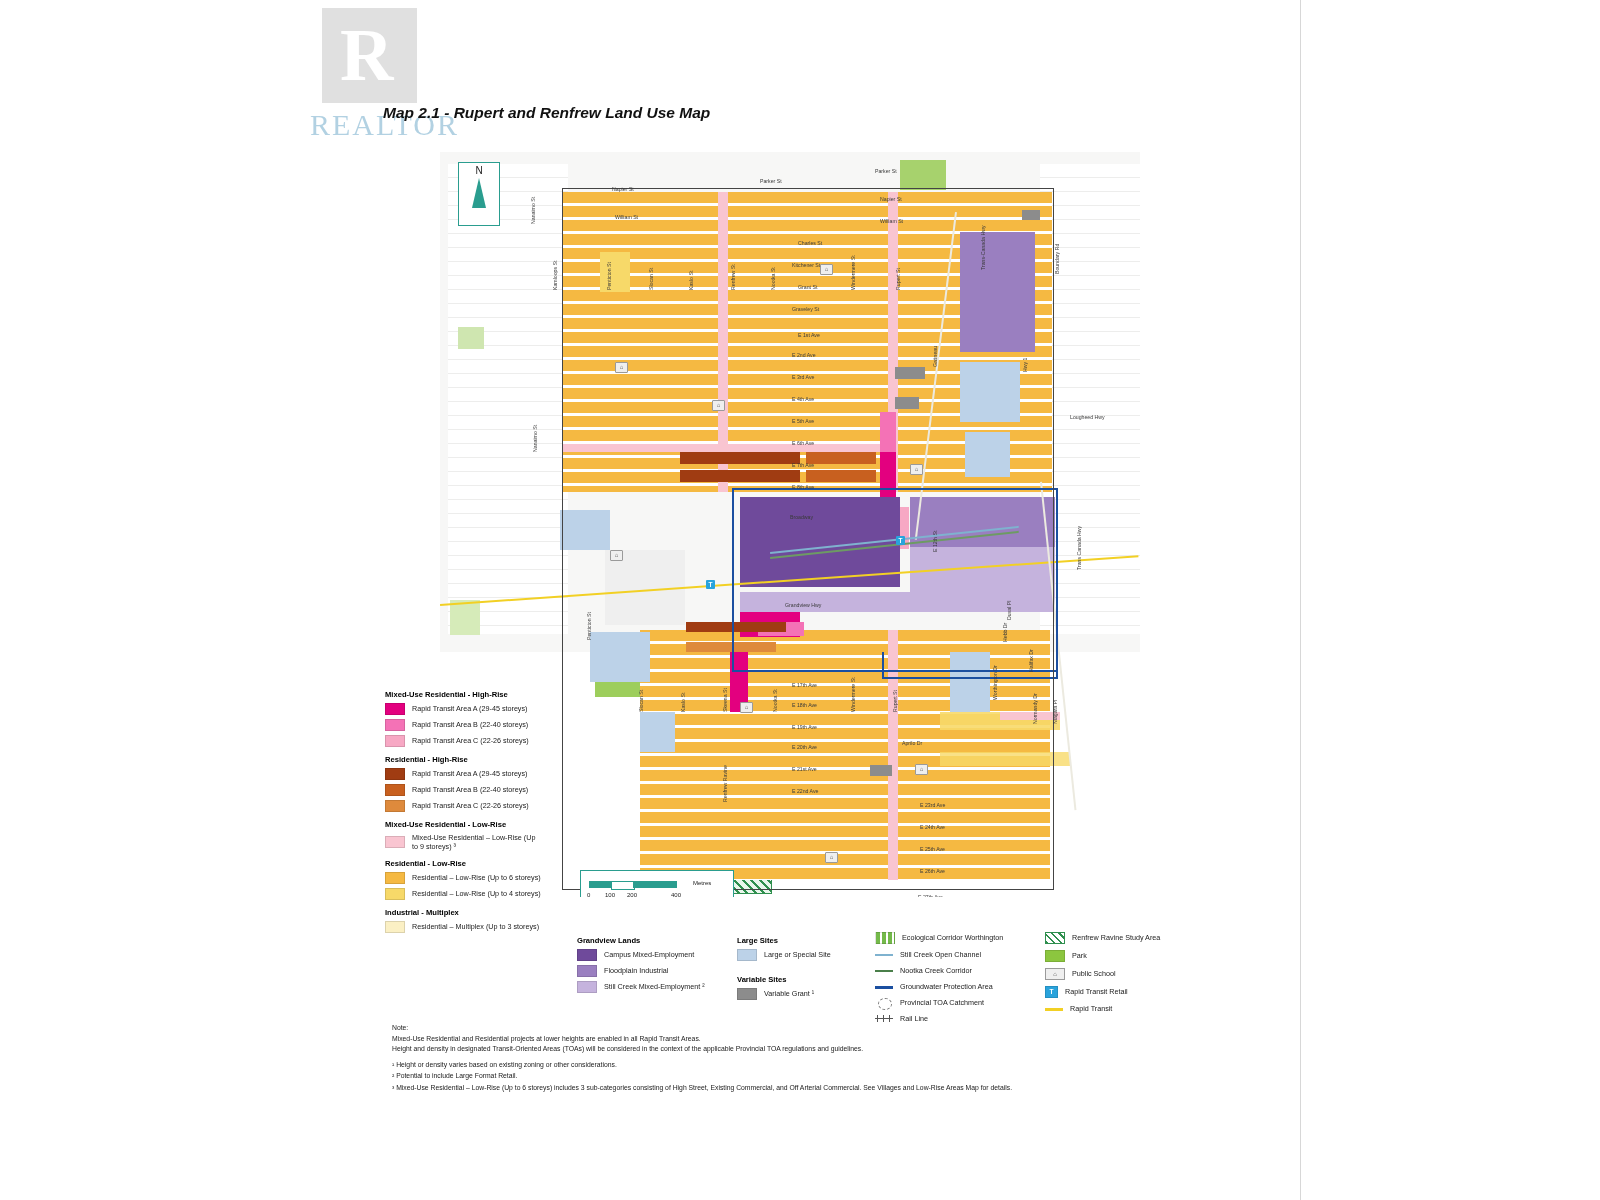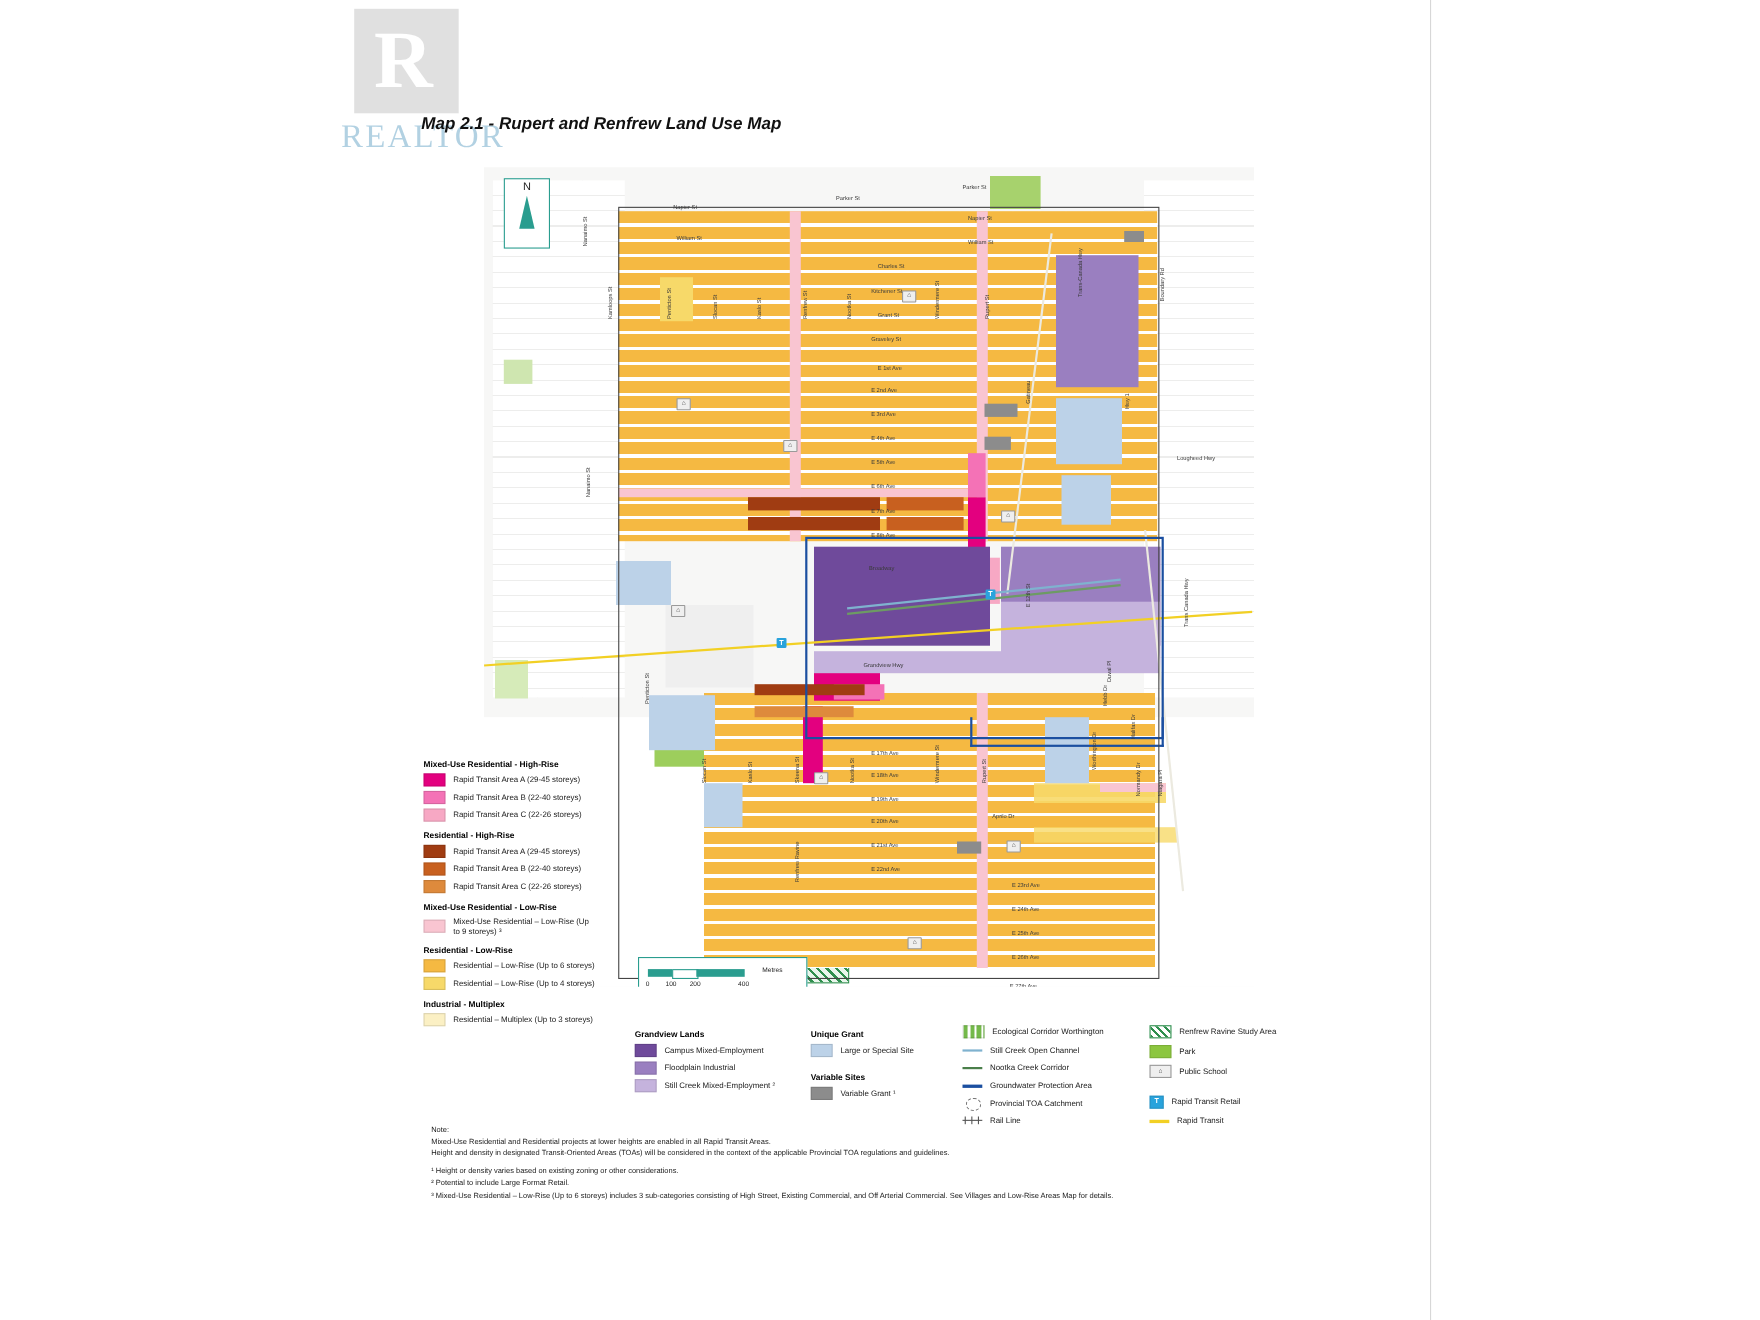--- a/index.html
+++ b/index.html
@@ -495,21 +495,21 @@
         <span class="sw" style="background:#9a7fc0;"></span>
         <span class="lbl">Floodplain Industrial</span>
       </div>
       <div class="legend-row">
         <span class="sw" style="background:#c5b3dd;"></span>
         <span class="lbl">Still Creek Mixed-Employment ²</span>
       </div>
     </div>
 
     <div class="legend-col" style="left:352px;top:246px;width:130px;">
-      <div class="legend-head">Unique Grant</div>
+      <div class="legend-head">Large Sites</div>
       <div class="legend-row">
         <span class="sw" style="background:#bcd2e8;"></span>
         <span class="lbl">Large or Special Site</span>
       </div>
       <div class="legend-head" style="margin-top:14px;">Variable Sites</div>
       <div class="legend-row">
         <span class="sw" style="background:#8c8c8c;"></span>
         <span class="lbl">Variable Grant ¹</span>
       </div>
     </div>
@@ -556,21 +556,21 @@
 
     <div class="legend-col" style="left:660px;top:242px;width:150px;">
       <div class="legend-row" style="margin-bottom:6px;">
         <span class="sw" style="background:repeating-linear-gradient(45deg,#2f8f4e 0 2px,#ffffff 2px 5px);border:0.5px solid #2f8f4e;"></span>
         <span class="lbl">Renfrew Ravine Study Area</span>
       </div>
       <div class="legend-row" style="margin-bottom:6px;">
         <span class="sw" style="background:#8cc63f;"></span>
         <span class="lbl">Park</span>
       </div>
-      <div class="legend-row" style="margin-bottom:16px;">
+      <div class="legend-row" style="margin-bottom:6px;">
         <span class="sw" style="background:#efefef;border:0.5px solid #9a9a9a;text-align:center;font-size:6px;line-height:10px;color:#444;">⌂</span>
         <span class="lbl">Public School</span>
       </div>
       <div class="legend-row" style="margin-bottom:6px;">
         <span class="sw" style="background:#29a3dc;color:#fff;text-align:center;font-size:6.5px;line-height:10px;font-weight:bold;width:11px;">T</span>
         <span class="lbl">Rapid Transit Retail</span>
       </div>
       <div class="legend-row">
         <span class="line-sw">
             <span class="ln" style="background:#f2d024;height:2.5px;"></span>

